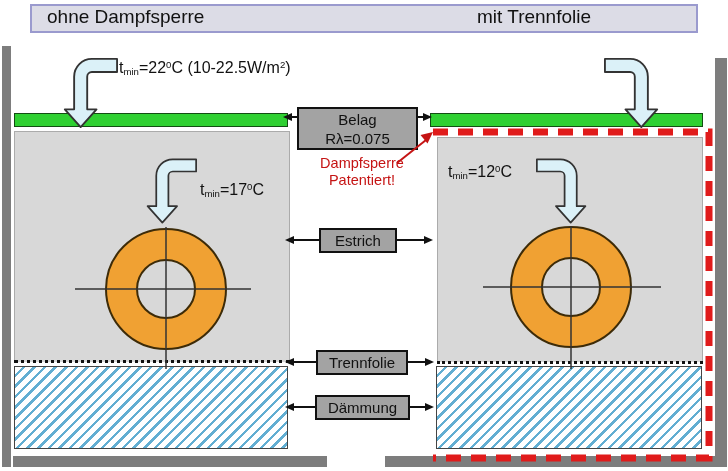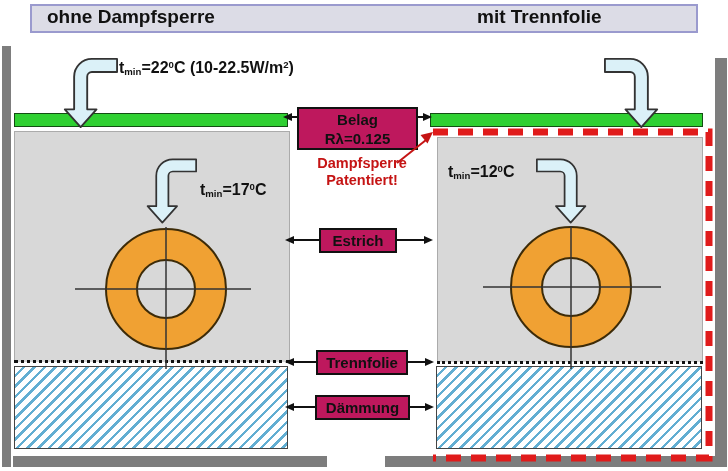--- a/index.html
+++ b/index.html
@@ -1,35 +1,35 @@
 <!DOCTYPE html>
 <html style="--green: #2fd032; --orange: #f0a133; --red: #e01b1b; --note_red: #c51414; --arrow_blue: #dbf1f8; --hatch_blue: #62aed2; --wall_gray: #7d7d7d; --body_gray: #d8d8d8; --header_bg: #dcdce6; --header_border: #9a9ace;"><head>
 <meta charset="utf-8">
 <style>
   html,body{margin:0;padding:0;background:#fff;}
   .canvas{
     position:relative;width:728px;height:471px;background:#fff;
-    font-family:"Liberation Sans",sans-serif;font-weight:bold;color:#111;
+    font-family:"Liberation Sans",sans-serif;font-weight:normal;color:#111;
     outline:1px solid #c8c8c8;overflow:hidden;
   }
   .abs{position:absolute;}
   
   .header-box{left:30px;top:4px;width:664px;height:25px;
     background:var(--header_bg);border:2px solid var(--header_border);}
   .title{font-size:19px;line-height:29px;white-space:nowrap;}
   
   .wall,.slab{background:var(--wall_gray);}
   
   .green-strip{background:var(--green);border:1px solid #134d13;}
   .body-gray{background:var(--body_gray);border:1px solid #ababab;border-bottom:none;}
   .dotted-line{border-top:3px dotted #111;height:0;}
   .insulation{border:1px solid #444;background:
     repeating-linear-gradient(135deg,#fff 0 5px,var(--hatch_blue) 5px 7.5px);}
   
-  .label-box{background:#be185d;border:2px solid #111;text-align:center;font-size:15px;}
+  .label-box{background:#a3a3a3;border:2px solid #111;text-align:center;font-size:15px;}
   .label-box .ln{display:block;line-height:19px;white-space:nowrap;}
   .single{line-height:21px;white-space:nowrap;}
   
   .tmin{font-size:16px;white-space:nowrap;}
   .tmin sub{font-size:0.6em;vertical-align:-0.25em;}
   .tmin sup{font-size:0.6em;vertical-align:0.5em;}
   .red-note{color:var(--note_red);font-size:14.5px;line-height:17px;text-align:center;white-space:nowrap;}
   
   .harrow line{stroke:#111;stroke-width:2;}
   .harrow polygon{fill:#111;}
@@ -105,21 +105,21 @@
   </span>
   <span class="abs tmin" style="left:200px;top:165px;margin-top:16px;">
     <span>t</span><sub>min</sub><span>=17</span><sup>0</sup><span>C</span>
   </span>
   <span class="abs tmin" style="left:448px;top:163px;">
     <span>t</span><sub>min</sub><span>=12</span><sup>0</sup><span>C</span>
   </span>
 
   <div class="abs label-box" style="left:297px;top:107px;width:117px;height:38px;padding-top:1px;">
     <span class="ln">Belag</span>
-    <span class="ln">Rλ=0.125</span>
+    <span class="ln">Rλ=0.075</span>
   </div>
   <div class="abs label-box" style="left:319px;top:228px;width:74px;height:21px;">
     <span class="single">Estrich</span>
   </div>
   <div class="abs label-box" style="left:316px;top:350px;width:88px;height:21px;">
     <span class="single">Trennfolie</span>
   </div>
   <div class="abs label-box" style="left:315px;top:395px;width:91px;height:21px;">
     <span class="single">Dämmung</span>
   </div>

